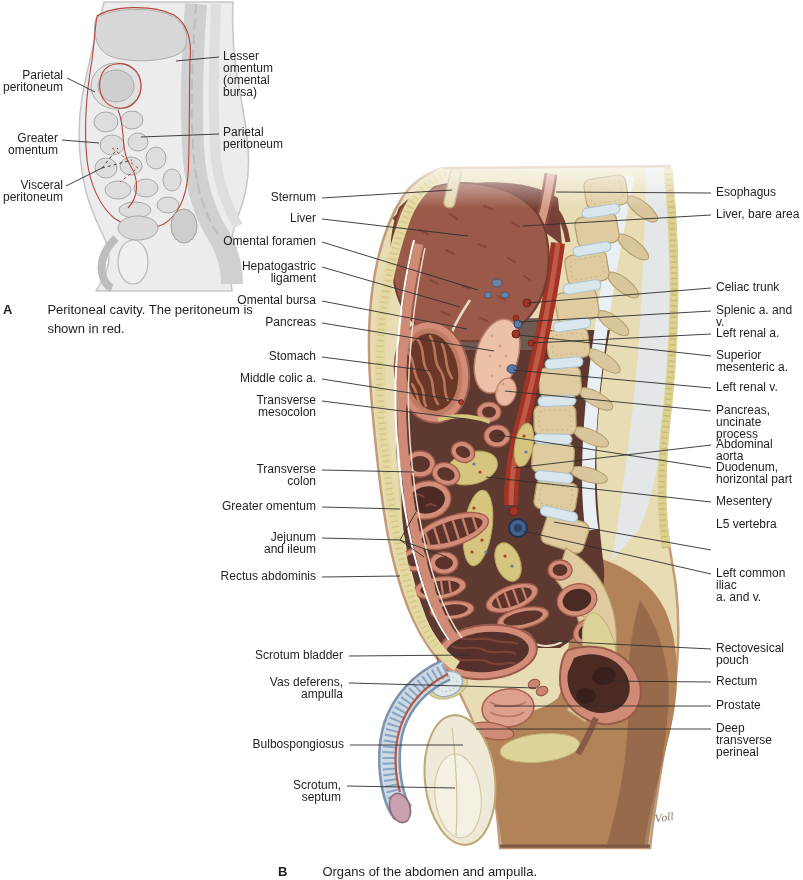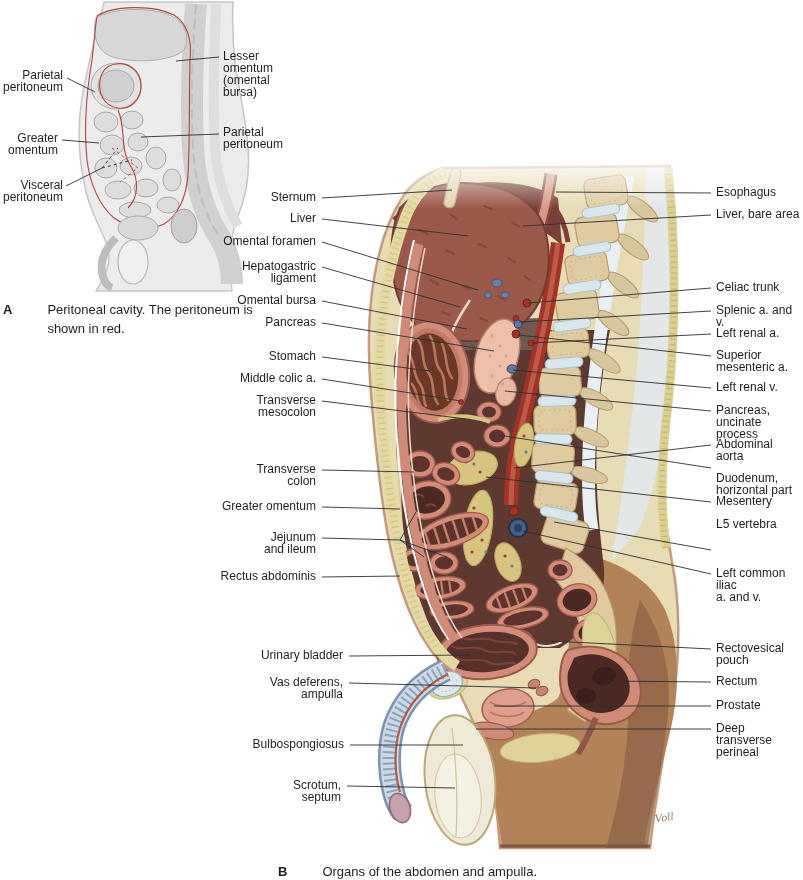--- a/index.html
+++ b/index.html
@@ -471,39 +471,39 @@
 <div class="lbl ra" style="right:487px;top:350px;">Stomach</div>
 <div class="lbl ra" style="right:487px;top:372px;">Middle colic a.</div>
 <div class="lbl ra" style="right:487px;top:394px;">Transverse
 mesocolon</div>
 <div class="lbl ra" style="right:487px;top:463px;">Transverse
 colon</div>
 <div class="lbl ra" style="right:487px;top:500px;">Greater omentum</div>
 <div class="lbl ra" style="right:487px;top:531px;">Jejunum
 and ileum</div>
 <div class="lbl ra" style="right:487px;top:570px;">Rectus abdominis</div>
-<div class="lbl ra" style="right:460px;top:649px;">Urinary bladder</div>
+<div class="lbl ra" style="right:460px;top:649px;">Scrotum bladder</div>
 <div class="lbl ra" style="right:460px;top:676px;">Vas deferens,
 ampulla</div>
 <div class="lbl ra" style="right:459px;top:738px;">Bulbospongiosus</div>
 <div class="lbl ra" style="right:462px;top:779px;">Scrotum,
 septum</div>
 
 <div class="lbl" style="left:716px;top:186px;">Esophagus</div>
 <div class="lbl" style="left:716px;top:208px;">Liver, bare area</div>
 <div class="lbl" style="left:716px;top:281px;">Celiac trunk</div>
 <div class="lbl" style="left:716px;top:304px;">Splenic a. and v.</div>
 <div class="lbl" style="left:716px;top:327px;">Left renal a.</div>
 <div class="lbl" style="left:716px;top:349px;">Superior
 mesenteric a.</div>
 <div class="lbl" style="left:716px;top:381px;">Left renal v.</div>
 <div class="lbl" style="left:716px;top:404px;">Pancreas,
 uncinate process</div>
 <div class="lbl" style="left:716px;top:438px;">Abdominal aorta</div>
-<div class="lbl" style="left:716px;top:461px;margin-top:11px;">Duodenum,
+<div class="lbl" style="left:716px;top:461px;">Duodenum,
 horizontal part</div>
 <div class="lbl" style="left:716px;top:495px;">Mesentery</div>
 <div class="lbl" style="left:716px;top:518px;">L5 vertebra</div>
 <div class="lbl" style="left:716px;top:567px;">Left common iliac
 a. and v.</div>
 <div class="lbl" style="left:716px;top:642px;">Rectovesical
 pouch</div>
 <div class="lbl" style="left:716px;top:675px;">Rectum</div>
 <div class="lbl" style="left:716px;top:699px;">Prostate</div>
 <div class="lbl" style="left:716px;top:722px;">Deep transverse

